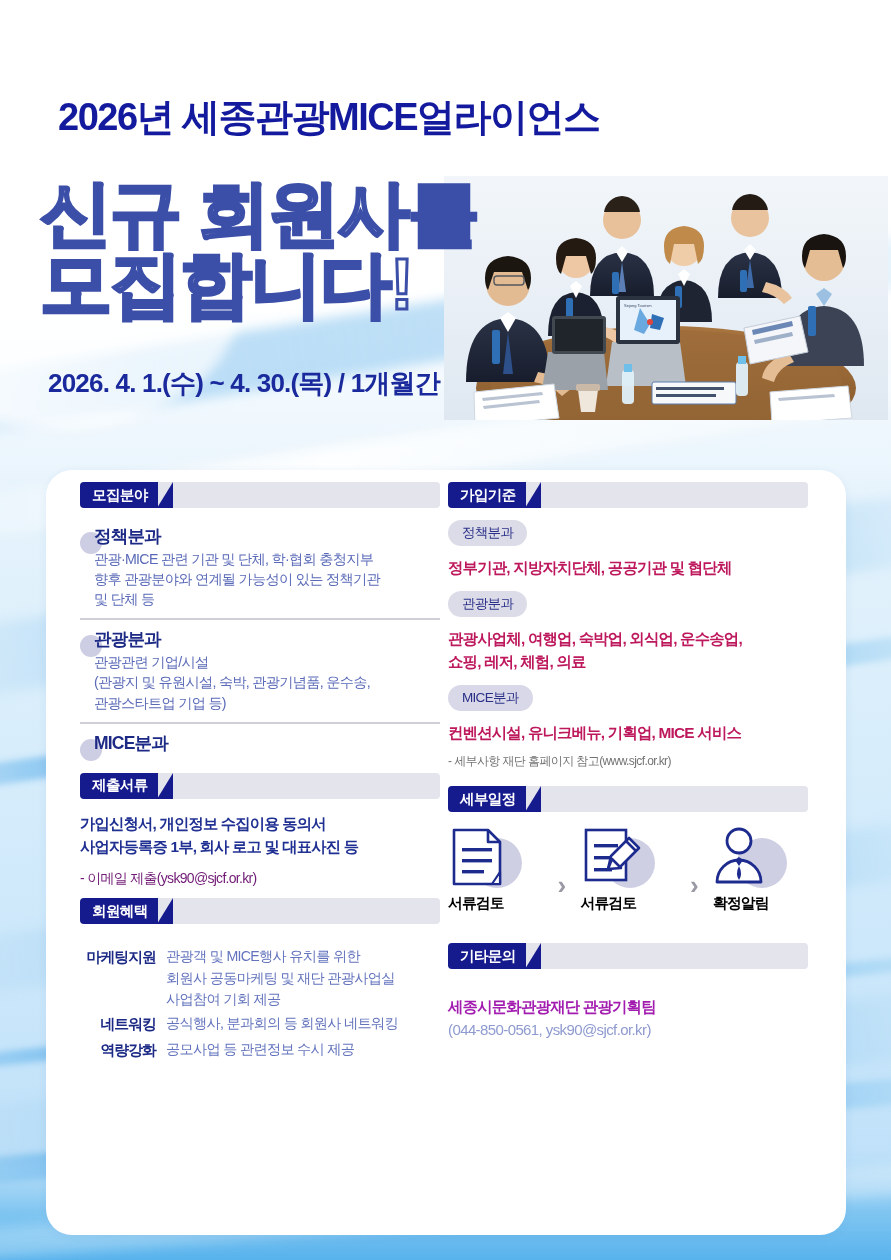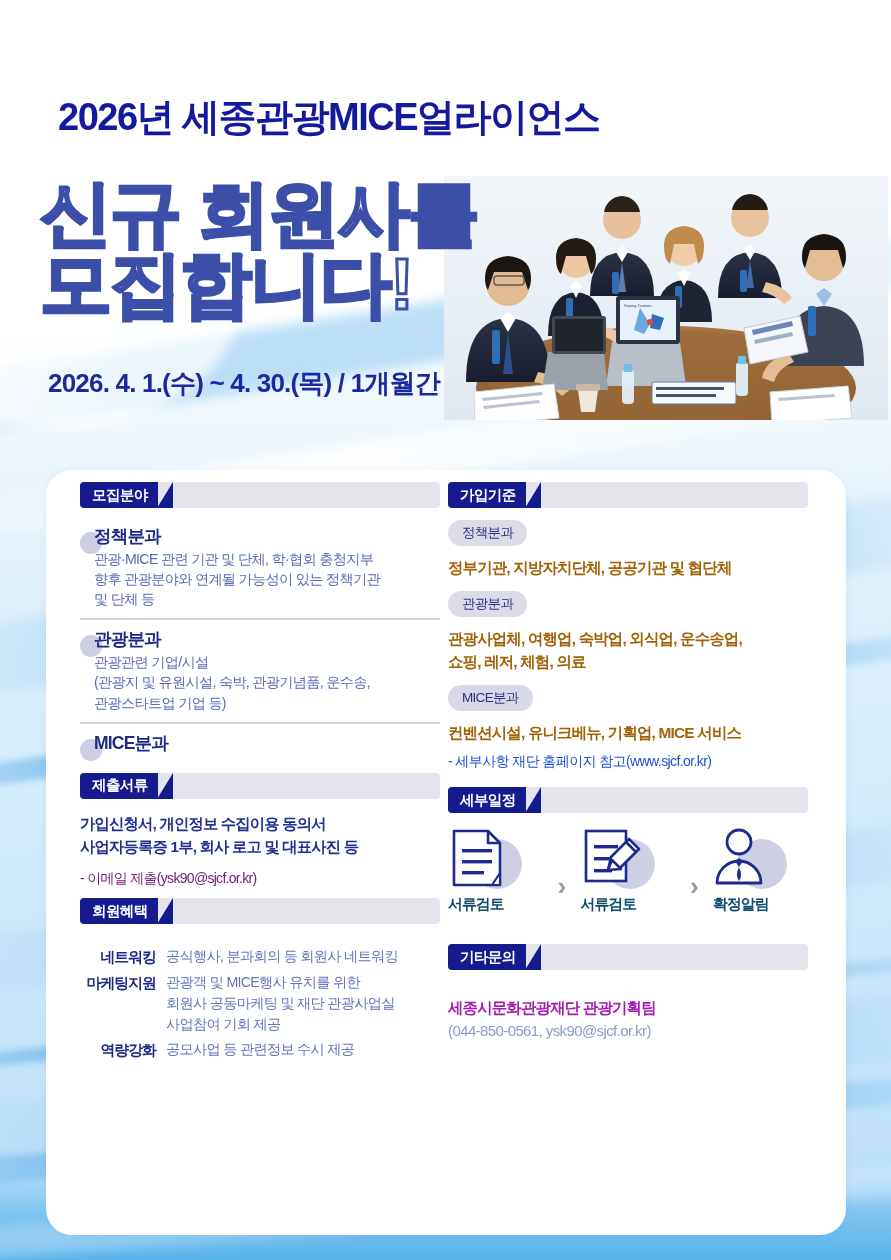--- a/index.html
+++ b/index.html
@@ -132,40 +132,40 @@
   }
 
   
   .pill {
     display:inline-block; background:#dcdce8; color:#2a2f87;
     font-size:13.5px; letter-spacing:-0.7px;
     padding:4px 14px; border-radius:13px; margin-top:12px;
   }
   .pill.tint { background:#d9d8e8; }
   .crit {
-    font-size:15.4px; font-weight:bold; color:#a16207;
+    font-size:15.4px; font-weight:bold; color:#be185d;
     letter-spacing:-0.8px; line-height:1.5;
     margin-top:10px; white-space:pre-line;
   }
   .crit-note {
-    font-size:14px; color:#1d4ed8; letter-spacing:-0.6px;
+    font-size:12px; color:#737373; letter-spacing:-0.6px;
     margin-top:9px;
   }
 
   
   #steps { display:flex; align-items:flex-start; margin-top:14px; }
   .step { width:96px; text-align:left; position:relative; }
   .step .ic { position:relative; width:76px; height:62px; }
   .step .ic .halo {
     position:absolute; left:24px; top:12px; width:50px; height:50px;
     border-radius:50%; background:#cfcfe4; z-index:0;
   }
   .step .ic svg { position:relative; z-index:1; display:block; }
   .step .lab {
-    font-size:14.8px; font-weight:bold; color:#0c4a6e;
+    font-size:14.8px; font-weight:bold; color:#000000;
     letter-spacing:-0.9px; margin-top:6px;
   }
   .chev {
     width:38px; color:#9a9aa6; font-size:26px; font-weight:bold;
     text-align:center; padding-top:46px; line-height:1;
   }
 
   .contact-name {
     font-size:15.4px; font-weight:bold; color:#a21caf;
     letter-spacing:-0.8px; margin-top:28px;
@@ -416,28 +416,28 @@
     <div style="height:10px"></div>
 
     <div class="sec">
       <div class="bar"></div>
       <div class="tab">회원혜택</div>
     </div>
 
     <div style="height:22px"></div>
 
     <div class="ben">
-      <div class="k">네트워킹</div>
-      <div class="v">공식행사, 분과회의 등 회원사 네트워킹</div>
-    </div>
-    <div class="ben">
       <div class="k">마케팅지원</div>
       <div class="v">관광객 및 MICE행사 유치를 위한
 회원사 공동마케팅 및 재단 관광사업실
 사업참여 기회 제공</div>
+    </div>
+    <div class="ben">
+      <div class="k">네트워킹</div>
+      <div class="v">공식행사, 분과회의 등 회원사 네트워킹</div>
     </div>
     <div class="ben">
       <div class="k">역량강화</div>
       <div class="v">공모사업 등 관련정보 수시 제공</div>
     </div>
   </div>
 
   <div class="col" id="col-right">
 
     <div style="height:12px"></div>

